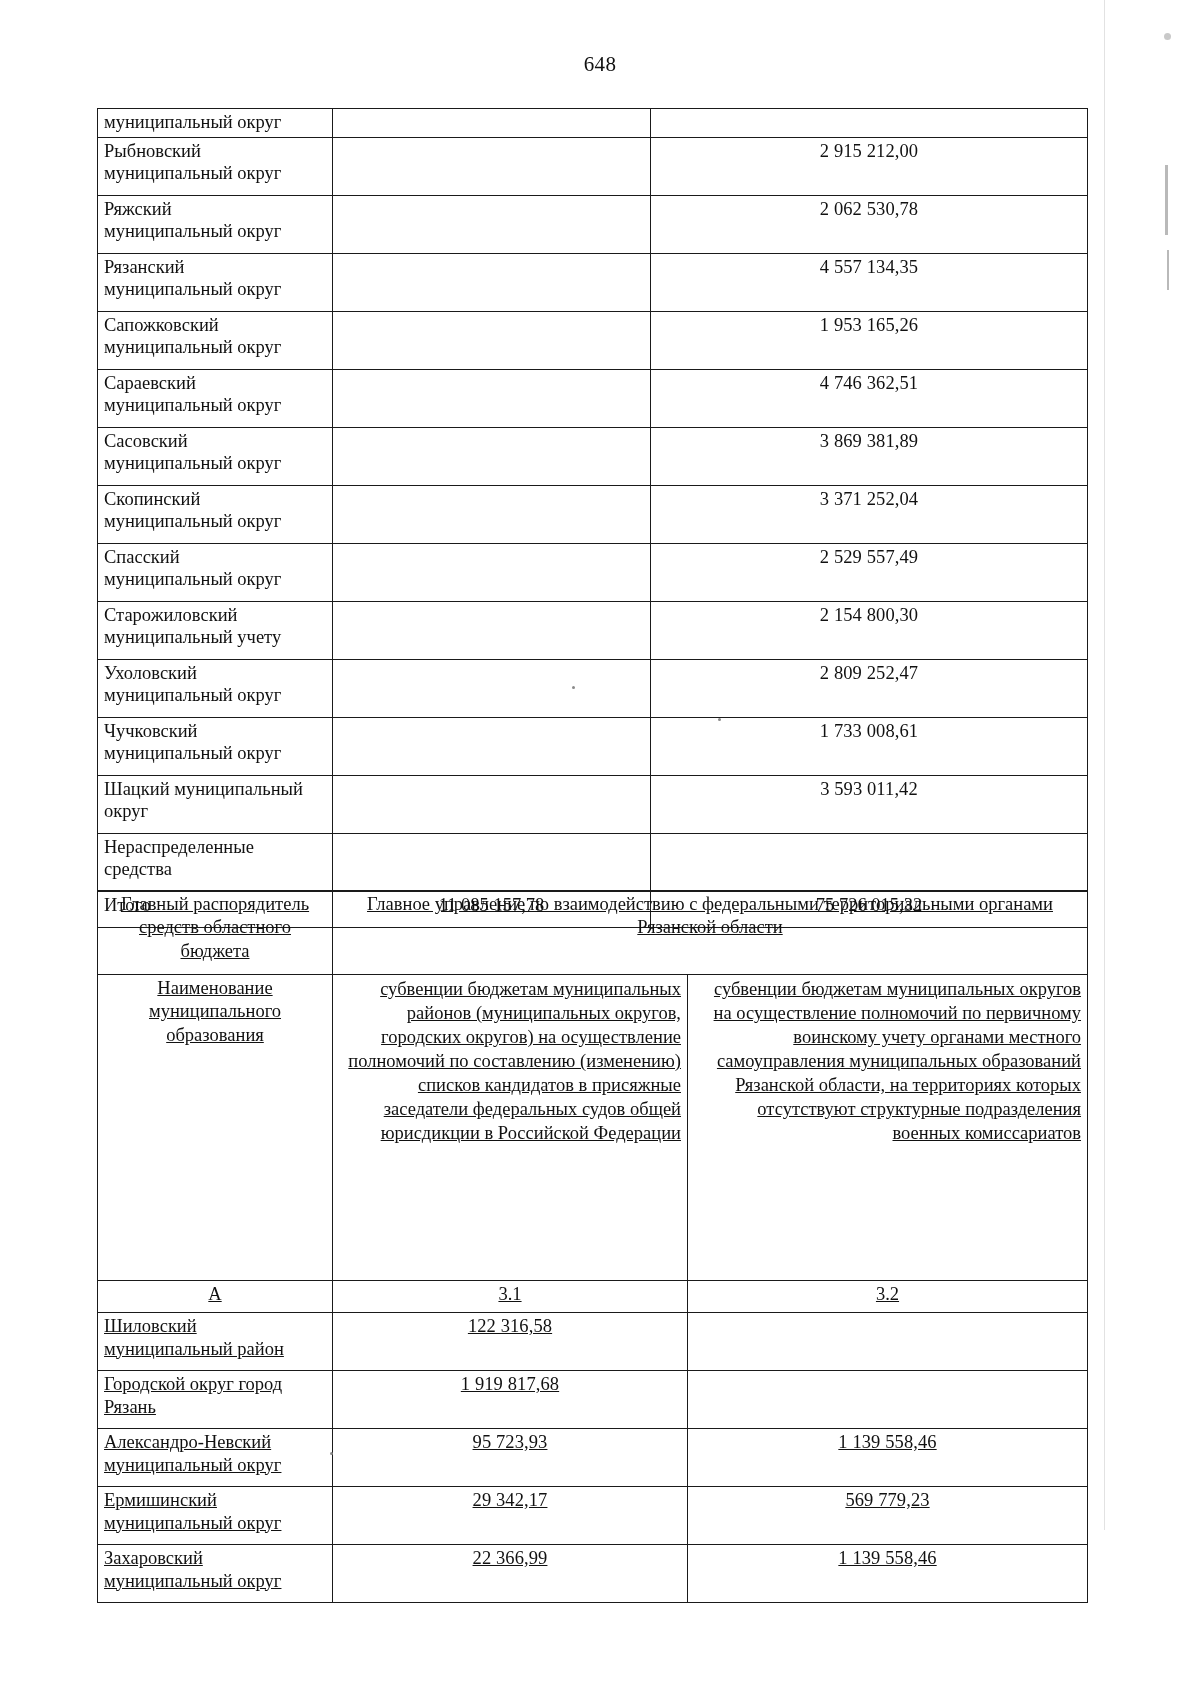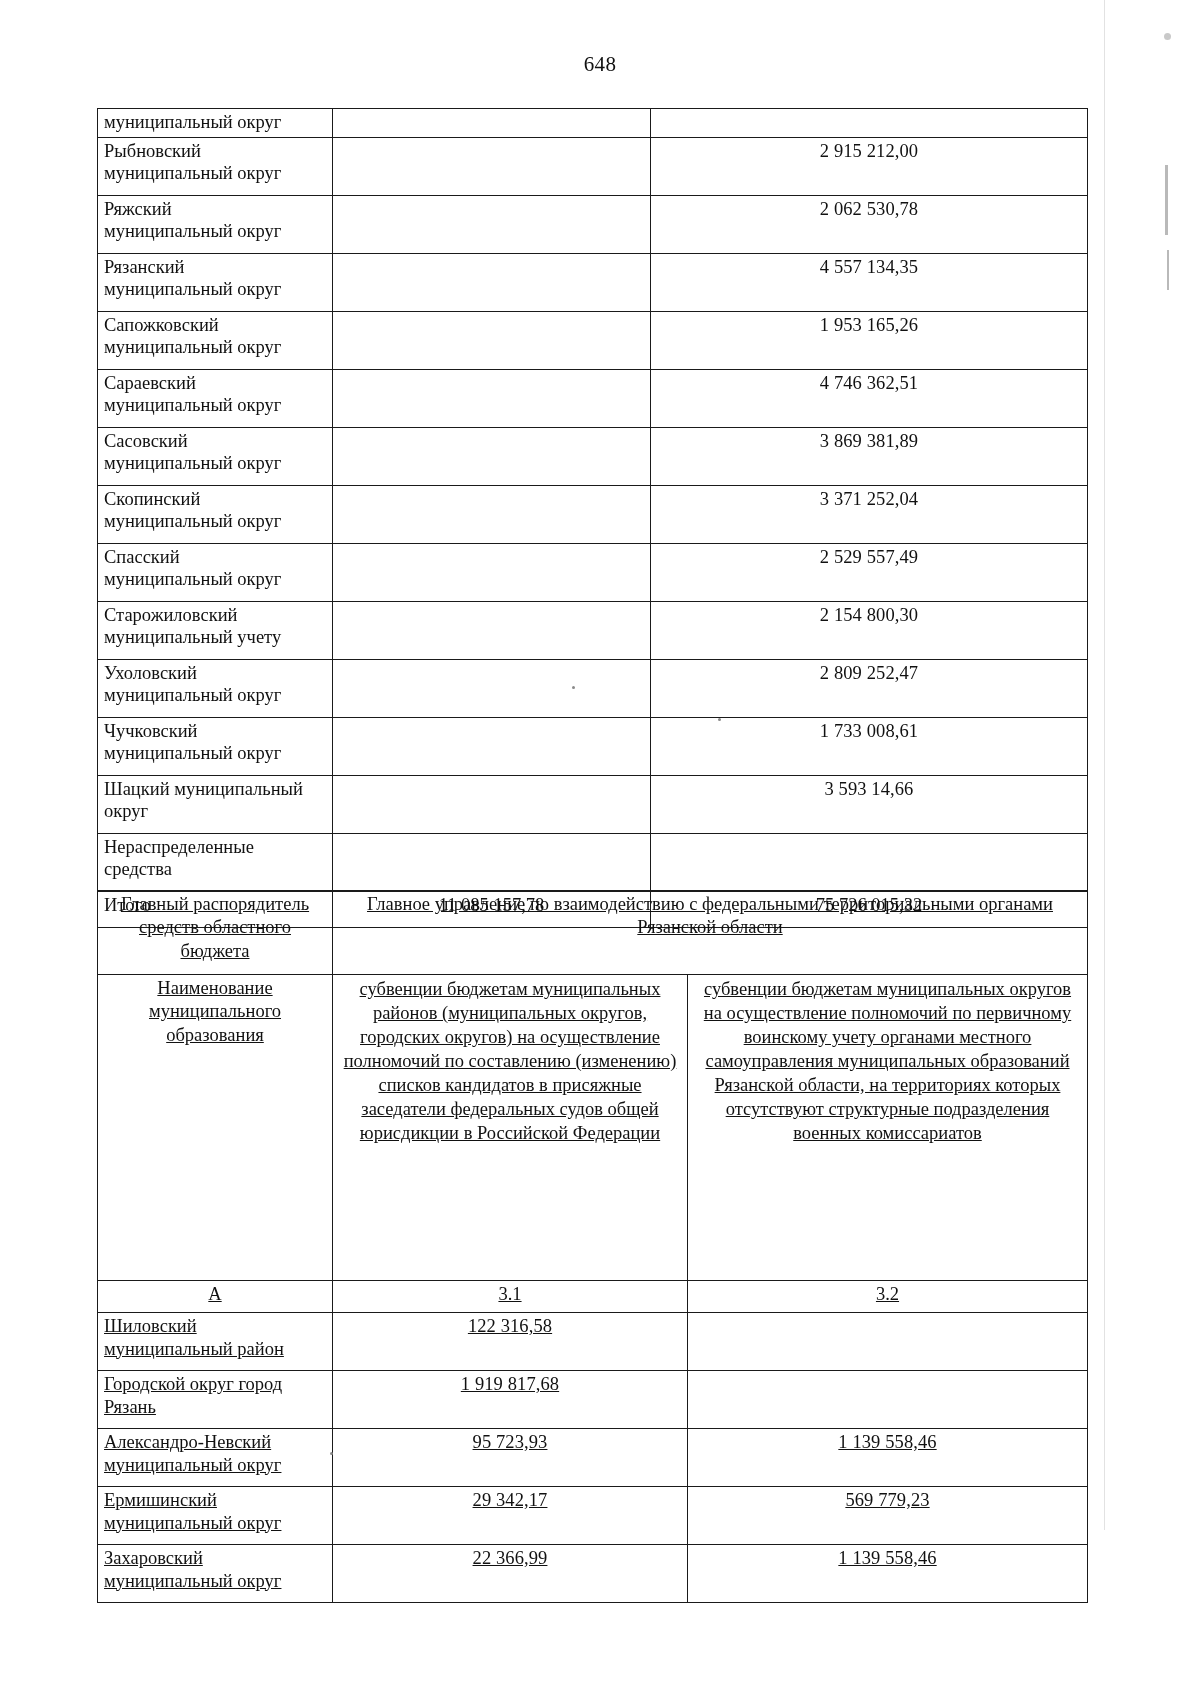--- a/index.html
+++ b/index.html
@@ -112,21 +112,21 @@
     padding: 6px 10px 8px 10px;
     line-height: 1.26;
   }
   .hdr-gl {
     height: 78px;
   }
   .hdr-tall {
     height: 300px;
   }
   .hdr-desc {
-    text-align: center;
+    text-align: right;
     vertical-align: middle;
     padding: 6px 14px;
     line-height: 1.30;
   }
   .idx-row td {
     text-align: center;
     height: 26px;
     vertical-align: middle;
     padding-top: 1px;
     padding-bottom: 2px;
@@ -277,21 +277,21 @@
             </td>
           <td class="blank-cell"></td>
           <td class="num-cell">1 733 008,61</td>
         </tr>
         <tr>
           <td class="name-cell">
               <span class="nm">Шацкий муниципальный
 округ</span>
             </td>
           <td class="blank-cell"></td>
-          <td class="num-cell">3 593 14,66</td>
+          <td class="num-cell">3 593 011,42</td>
         </tr>
         <tr>
           <td class="name-cell">
               <span class="nm">Нераспределенные
 средства</span>
             </td>
           <td class="blank-cell"></td>
           <td class="num-cell"></td>
         </tr>
         <tr class="total-row">

